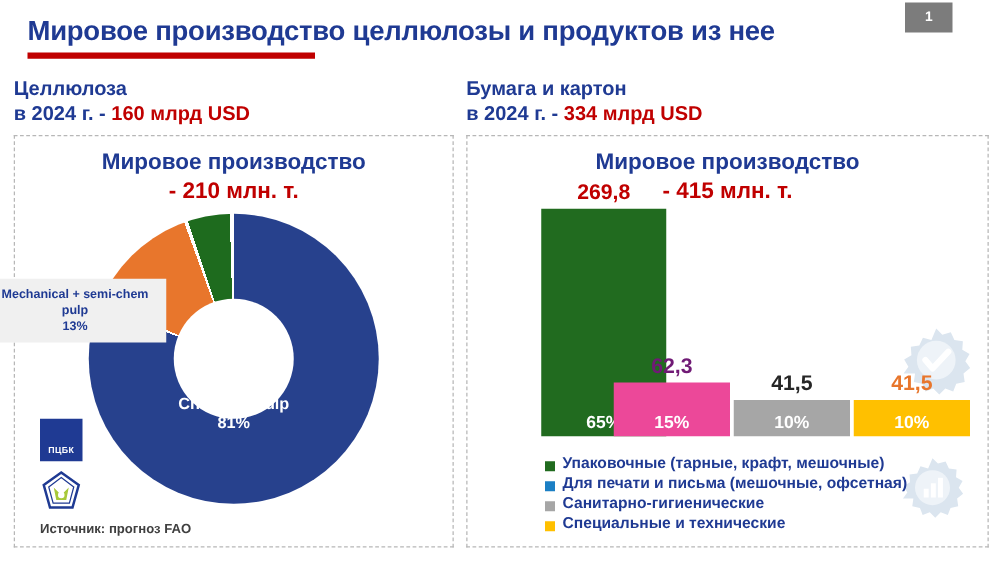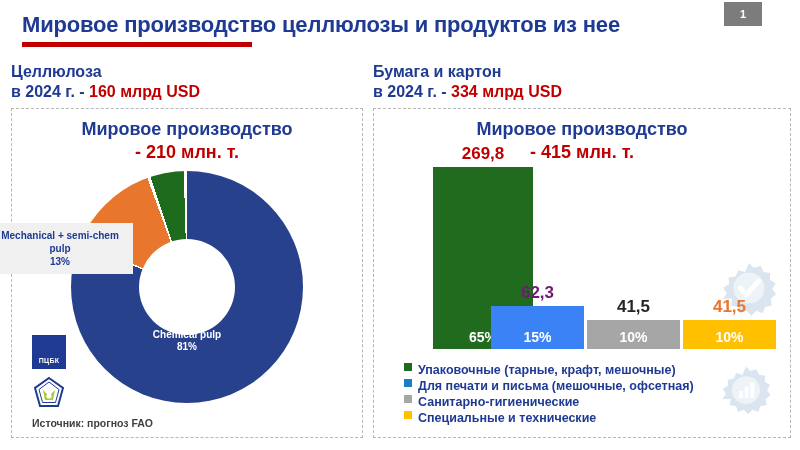--- a/index.html
+++ b/index.html
@@ -64,22 +64,22 @@
       #1e6b1e 341.6deg 358.4deg, 
       #ffffff 358.4deg 360deg
     );
   }
   .donut-hole{
     position:absolute;left:50%;top:50%;transform:translate(-50%,-50%);
     width:96px;height:96px;border-radius:50%;background:#ffffff;
   }
   .donut-lbl{position:absolute;text-align:center;font-weight:bold;line-height:1.15;}
   #lbl-chemical{
-    left:50%;top:158px;transform:translateX(-50%);
-    color:#ffffff;font-size:10px;width:140px;
+    left:50%;top:145px;transform:translateX(-50%);
+    color:#ffffff;font-size:13px;width:140px;
   }
   #lbl-other{
     left:32px;top:62px;color:#ffffff;font-size:11px;width:44px;text-align:left;
   }
   #lbl-mech{
     position:absolute;left:-84px;top:52px;width:138px;
     background:#f0f0f0;color:#1f3a93;font-size:10px;
     padding:6px 4px;text-align:center;line-height:1.3;font-weight:bold;
   }
 
@@ -104,21 +104,21 @@
     font-size:17px;font-weight:bold;white-space:nowrap;
   }
   .bar-rect{
     width:100%;display:flex;align-items:flex-end;justify-content:center;
     box-sizing:border-box;padding-bottom:4px;
   }
   .bar-pct{color:#ffffff;font-size:14px;font-weight:bold;}
 
   
   .legend{position:absolute;left:30px;bottom:10px;}
-  .legend-row{display:flex;align-items:flex-start;gap:6px;margin-bottom:2px;}
+  .legend-row{display:flex;align-items:flex-end;gap:6px;margin-bottom:2px;margin-left:32px;}
   .legend-swatch{width:8px;height:8px;flex:0 0 8px;}
   .legend-text{color:#1f3a93;font-size:12.5px;font-weight:bold;white-space:nowrap;}
 
   
   .gear{position:absolute;color:#dbe5ef;}
   #gear-check{right:10px;top:150px;}
   #gear-bars{right:16px;bottom:18px;}
 </style>
 </head>
 <body>
@@ -212,21 +212,21 @@
 
       <div class="bar-col" style="left:0px;width:100px;margin-left:47px;">
         <div class="bar-val" style="color:#c00000;">269,8</div>
         <div class="bar-rect" style="height:182px;background:#216b1f;">
           <span class="bar-pct">65%</span>
         </div>
       </div>
 
       <div class="bar-col" style="left:105px;width:93px;">
         <div class="bar-val" style="color:#701a75;">62,3</div>
-        <div class="bar-rect" style="height:43px;background:#3b82f6;">
+        <div class="bar-rect" style="height:43px;background:#ec4899;">
           <span class="bar-pct">15%</span>
         </div>
       </div>
 
       <div class="bar-col" style="left:201px;width:93px;">
         <div class="bar-val" style="color:#262626;">41,5</div>
         <div class="bar-rect" style="height:29px;background:#a6a6a6;">
           <span class="bar-pct">10%</span>
         </div>
       </div>

